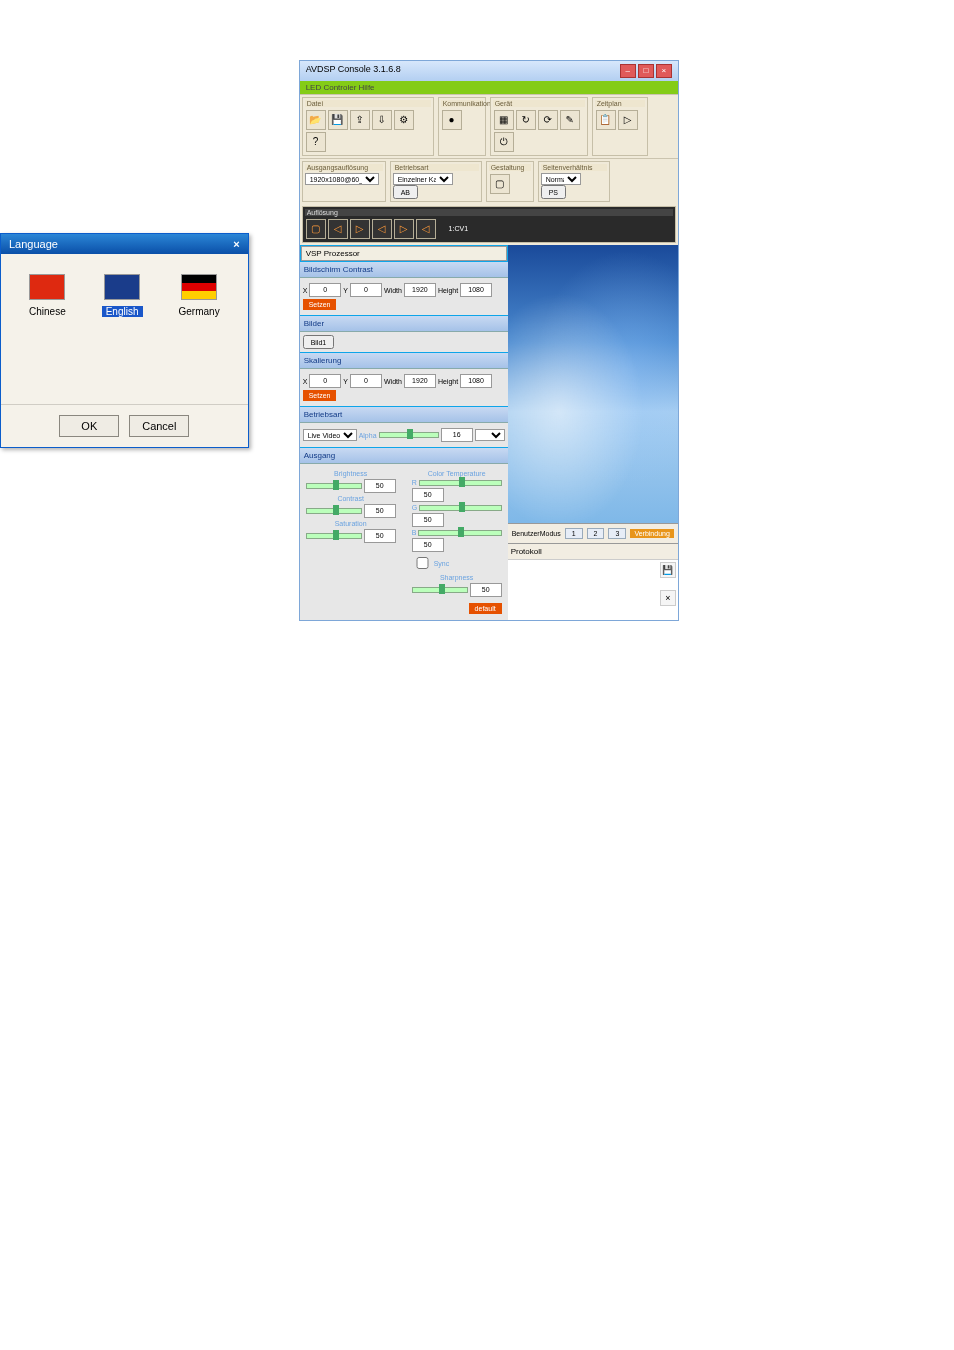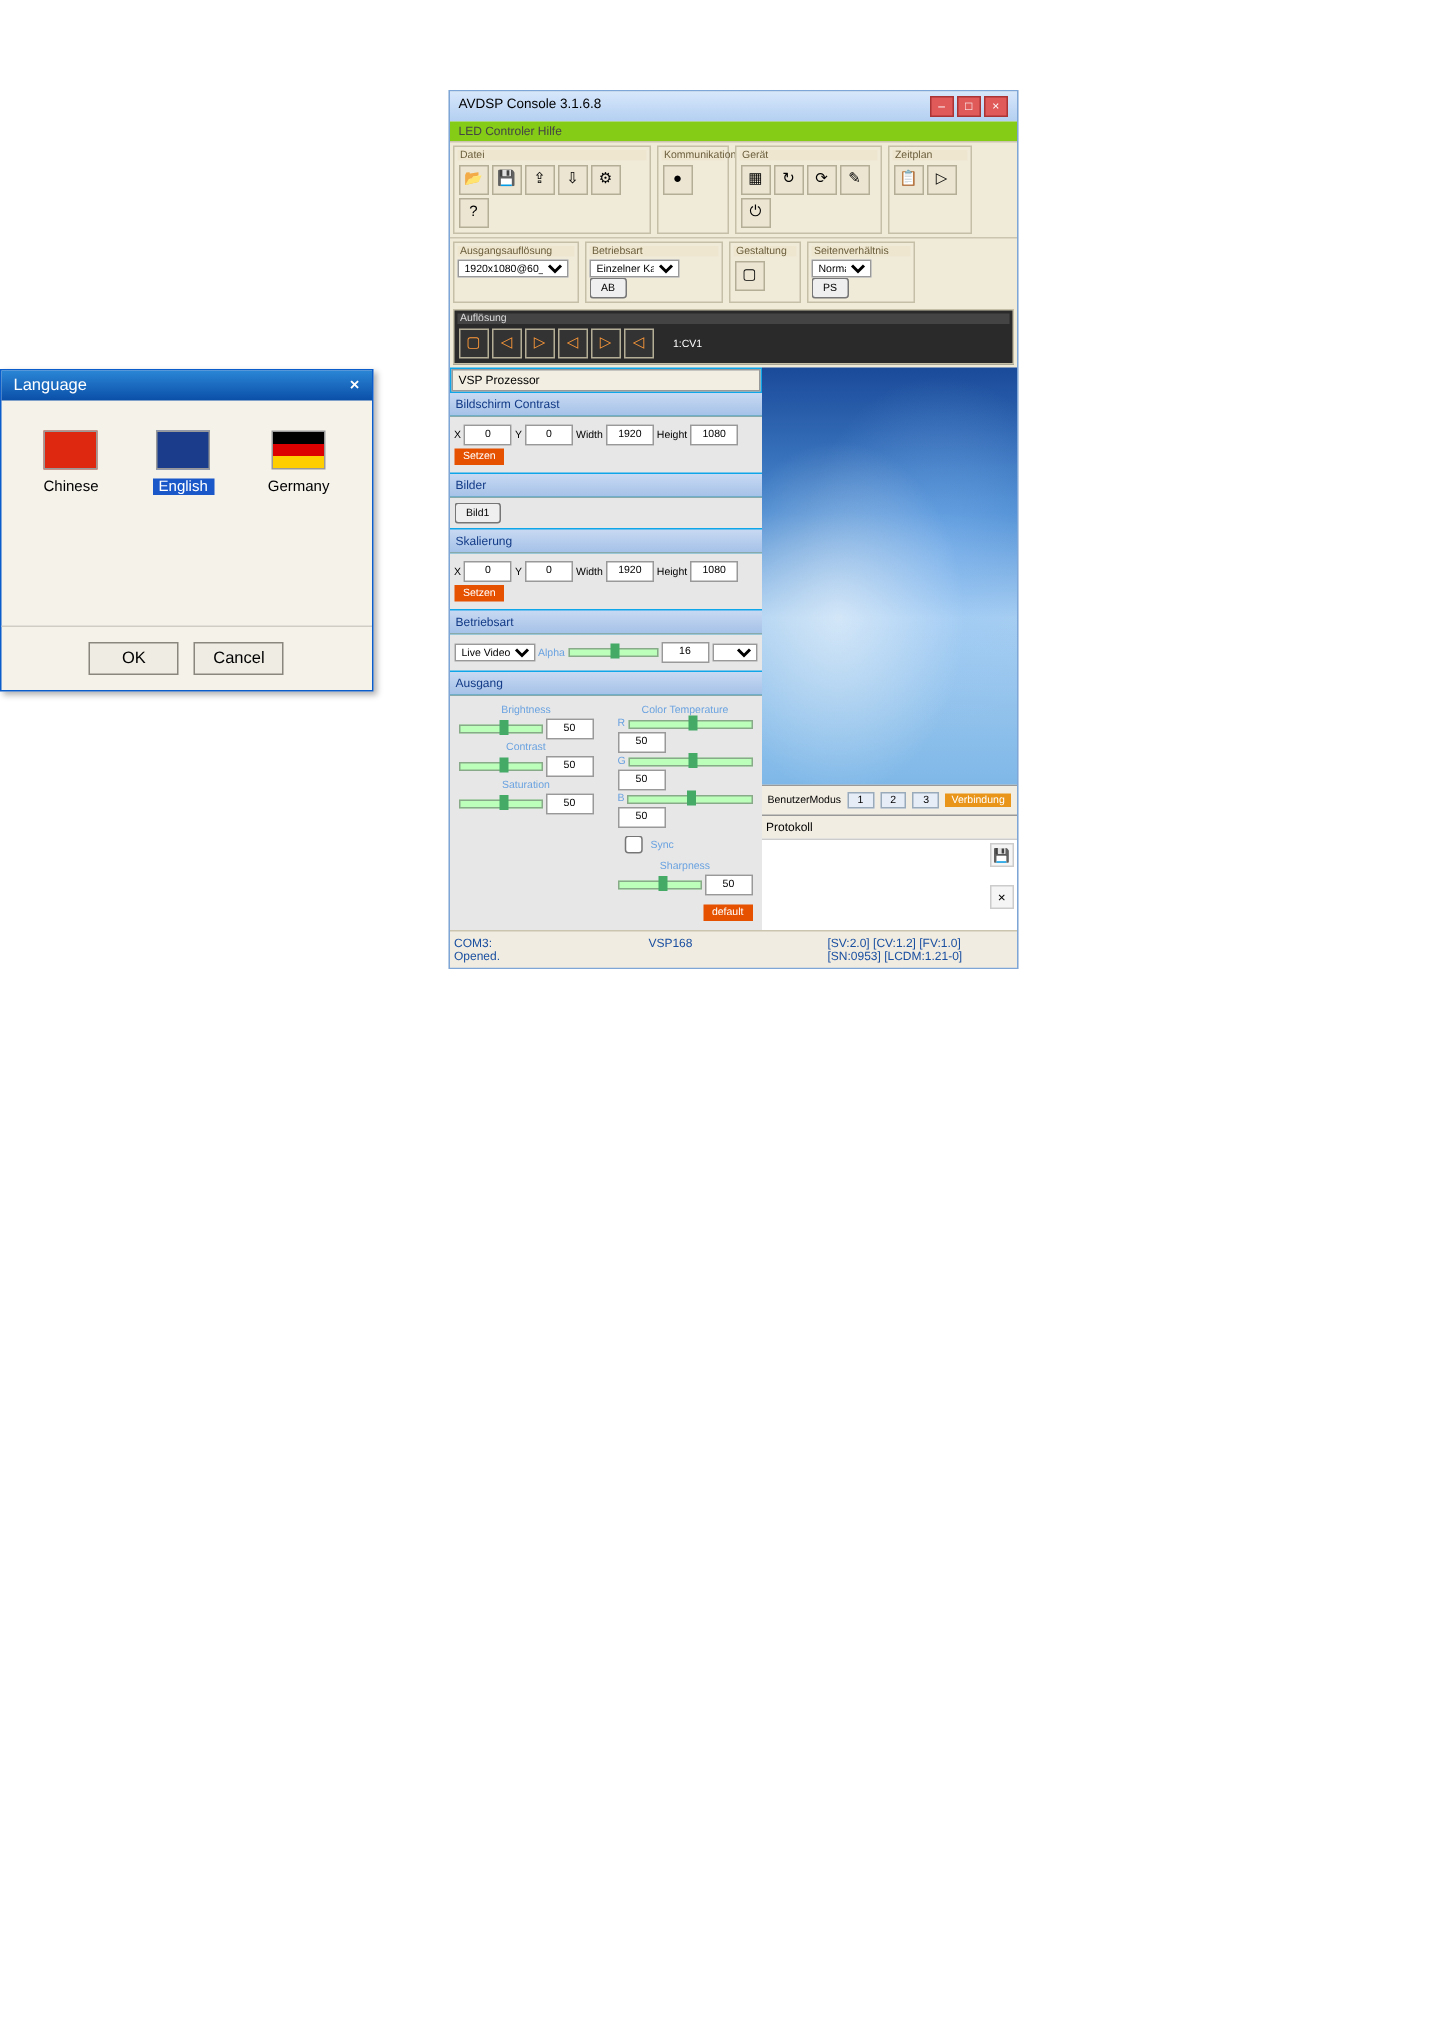--- a/index.html
+++ b/index.html
@@ -255,25 +255,20 @@
       <div style="font-size:8px;font-weight:normal;padding:3px;border-top:1px solid #999;background:#f2ede2">Protokoll</div>
       <div class="logarea">
         <div class="logctl">
           <span>💾</span>
           <span>×</span>
         </div>
       </div>
     </div>
   </div>
 
-  <div class="status">
-    <span>COM3: Opened.</span>
-    <span>VSP168</span>
-    <span>[SV:2.0] [CV:1.2] [FV:1.0] [SN:0953] [LCDM:1.21-0]</span>
-  </div>
 </div>
 
 <div class="icons-col">
   <div class="big-btn">
           <svg width="18" height="18">
             <circle cx="9" cy="9" r="7" fill="#2aa64a" stroke="#156"></circle>
           </svg>
         </div>
   <div class="big-btn">
           <svg width="18" height="18">

